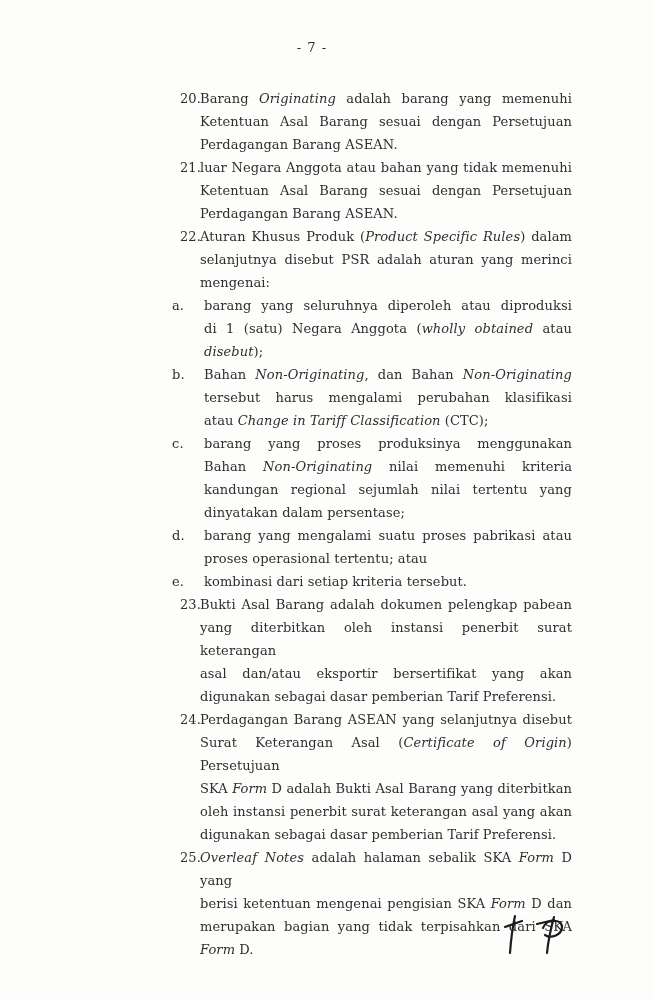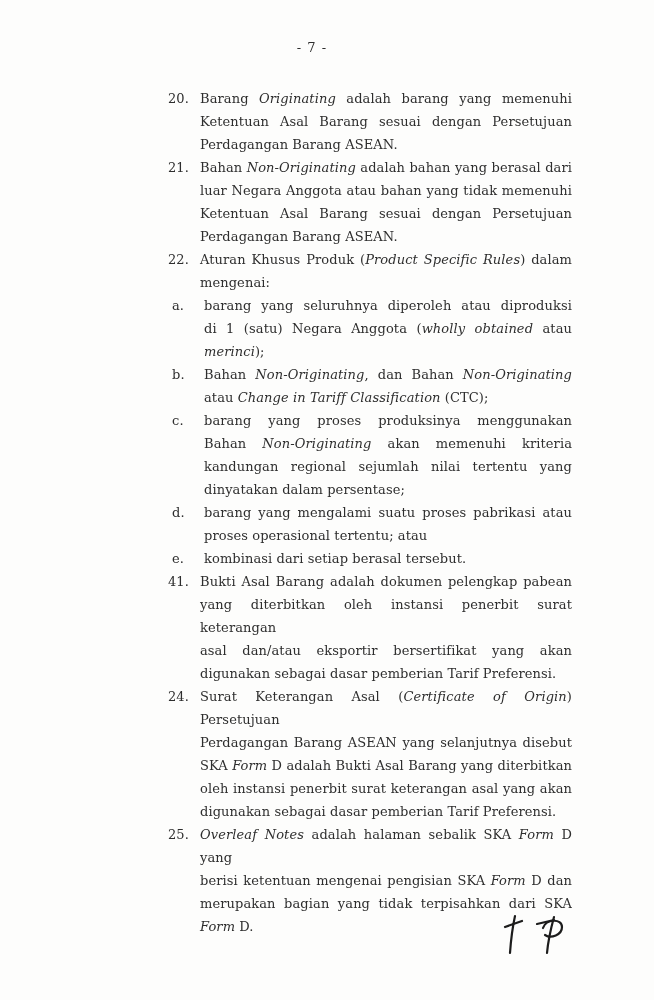--- a/index.html
+++ b/index.html
@@ -34,21 +34,21 @@
     font-size: 13px;
     line-height: 23px;
     letter-spacing: 0.1px;
   }
   .item {
     position: relative;
     padding-left: 32px;
   }
   .item-num {
     position: absolute;
-    left: 0;
+    left: 12px;
     top: 0;
     line-height: 23px;
   }
   .subitem {
     position: relative;
     margin-left: 4px;
     padding-left: 32px;
   }
   .sub-letter {
     position: absolute;
@@ -90,68 +90,69 @@
 
   <div class="doc-body" id="doc-items">
       <div class="item">
         <span class="item-num">20.</span>
         <div class="jline"><span>Barang </span><i>Originating</i><span> adalah barang yang memenuhi</span></div>
         <div class="jline"><span>Ketentuan Asal Barang sesuai dengan Persetujuan</span></div>
         <div class="jline last"><span>Perdagangan Barang ASEAN.</span></div>
       </div>
       <div class="item">
         <span class="item-num">21.</span>
-        <div class="jline"><span>Bahan </span><i>Non-Originating</i><span> adalah bahan yang berasal dari</span></div>
         <div class="jline"><span>luar Negara Anggota atau bahan yang tidak memenuhi</span></div>
         <div class="jline"><span>Ketentuan Asal Barang sesuai dengan Persetujuan</span></div>
         <div class="jline last"><span>Perdagangan Barang ASEAN.</span></div>
       </div>
       <div class="item">
         <span class="item-num">22.</span>
         <div class="jline"><span>Aturan Khusus Produk (</span><i>Product Specific Rules</i><span>) dalam</span></div>
+        <div class="jline"><span>selanjutnya disebut PSR adalah aturan yang merinci</span></div>
         <div class="jline last"><span>mengenai:</span></div>
       </div>
       <div class="subitem">
         <span class="sub-letter">a.</span>
         <div class="jline"><span>barang yang seluruhnya diperoleh atau diproduksi</span></div>
         <div class="jline"><span>di 1 (satu) Negara Anggota (</span><i>wholly obtained</i><span> atau</span></div>
-        <div class="jline last"><i>merinci</i><span>);</span></div>
+        <div class="jline last"><i>disebut</i><span>);</span></div>
       </div>
       <div class="subitem">
         <span class="sub-letter">b.</span>
         <div class="jline"><span>Bahan </span><i>Non-Originating</i><span>, dan Bahan </span><i>Non-Originating</i></div>
+        <div class="jline"><span>tersebut harus mengalami perubahan klasifikasi</span></div>
         <div class="jline last"><span>atau </span><i>Change in Tariff Classification</i><span> (CTC);</span></div>
       </div>
       <div class="subitem">
         <span class="sub-letter">c.</span>
         <div class="jline"><span>barang yang proses produksinya menggunakan</span></div>
-        <div class="jline"><span>Bahan </span><i>Non-Originating</i><span> akan memenuhi kriteria</span></div>
+        <div class="jline"><span>Bahan </span><i>Non-Originating</i><span> nilai memenuhi kriteria</span></div>
         <div class="jline"><span>kandungan regional sejumlah nilai tertentu yang</span></div>
         <div class="jline last"><span>dinyatakan dalam persentase;</span></div>
       </div>
       <div class="subitem">
         <span class="sub-letter">d.</span>
         <div class="jline"><span>barang yang mengalami suatu proses pabrikasi atau</span></div>
         <div class="jline last"><span>proses operasional tertentu; atau</span></div>
       </div>
       <div class="subitem">
         <span class="sub-letter">e.</span>
-        <div class="jline last"><span>kombinasi dari setiap berasal tersebut.</span></div>
+        <div class="jline last"><span>kombinasi dari setiap kriteria tersebut.</span></div>
       </div>
       <div class="item">
-        <span class="item-num">41.</span>
+        <span class="item-num">23.</span>
         <div class="jline"><span>Bukti Asal Barang adalah dokumen pelengkap pabean</span></div>
         <div class="jline"><span>yang diterbitkan oleh instansi penerbit surat keterangan</span></div>
         <div class="jline"><span>asal dan/atau eksportir bersertifikat yang akan</span></div>
         <div class="jline last"><span>digunakan sebagai dasar pemberian Tarif Preferensi.</span></div>
       </div>
       <div class="item">
         <span class="item-num">24.</span>
+        <div class="jline"><span>Perdagangan Barang ASEAN yang selanjutnya disebut</span></div>
         <div class="jline"><span>Surat Keterangan Asal (</span><i>Certificate of Origin</i><span>) Persetujuan</span></div>
-        <div class="jline"><span>Perdagangan Barang ASEAN yang selanjutnya disebut</span></div>
         <div class="jline"><span>SKA </span><i>Form</i><span> D adalah Bukti Asal Barang yang diterbitkan</span></div>
         <div class="jline"><span>oleh instansi penerbit surat keterangan asal yang akan</span></div>
         <div class="jline last"><span>digunakan sebagai dasar pemberian Tarif Preferensi.</span></div>
       </div>
       <div class="item">
         <span class="item-num">25.</span>
         <div class="jline"><i>Overleaf Notes</i><span> adalah halaman sebalik SKA </span><i>Form</i><span> D yang</span></div>
         <div class="jline"><span>berisi ketentuan mengenai pengisian SKA </span><i>Form</i><span> D dan</span></div>
         <div class="jline"><span>merupakan bagian yang tidak terpisahkan dari SKA</span></div>
         <div class="jline last"><i>Form</i><span> D.</span></div>

